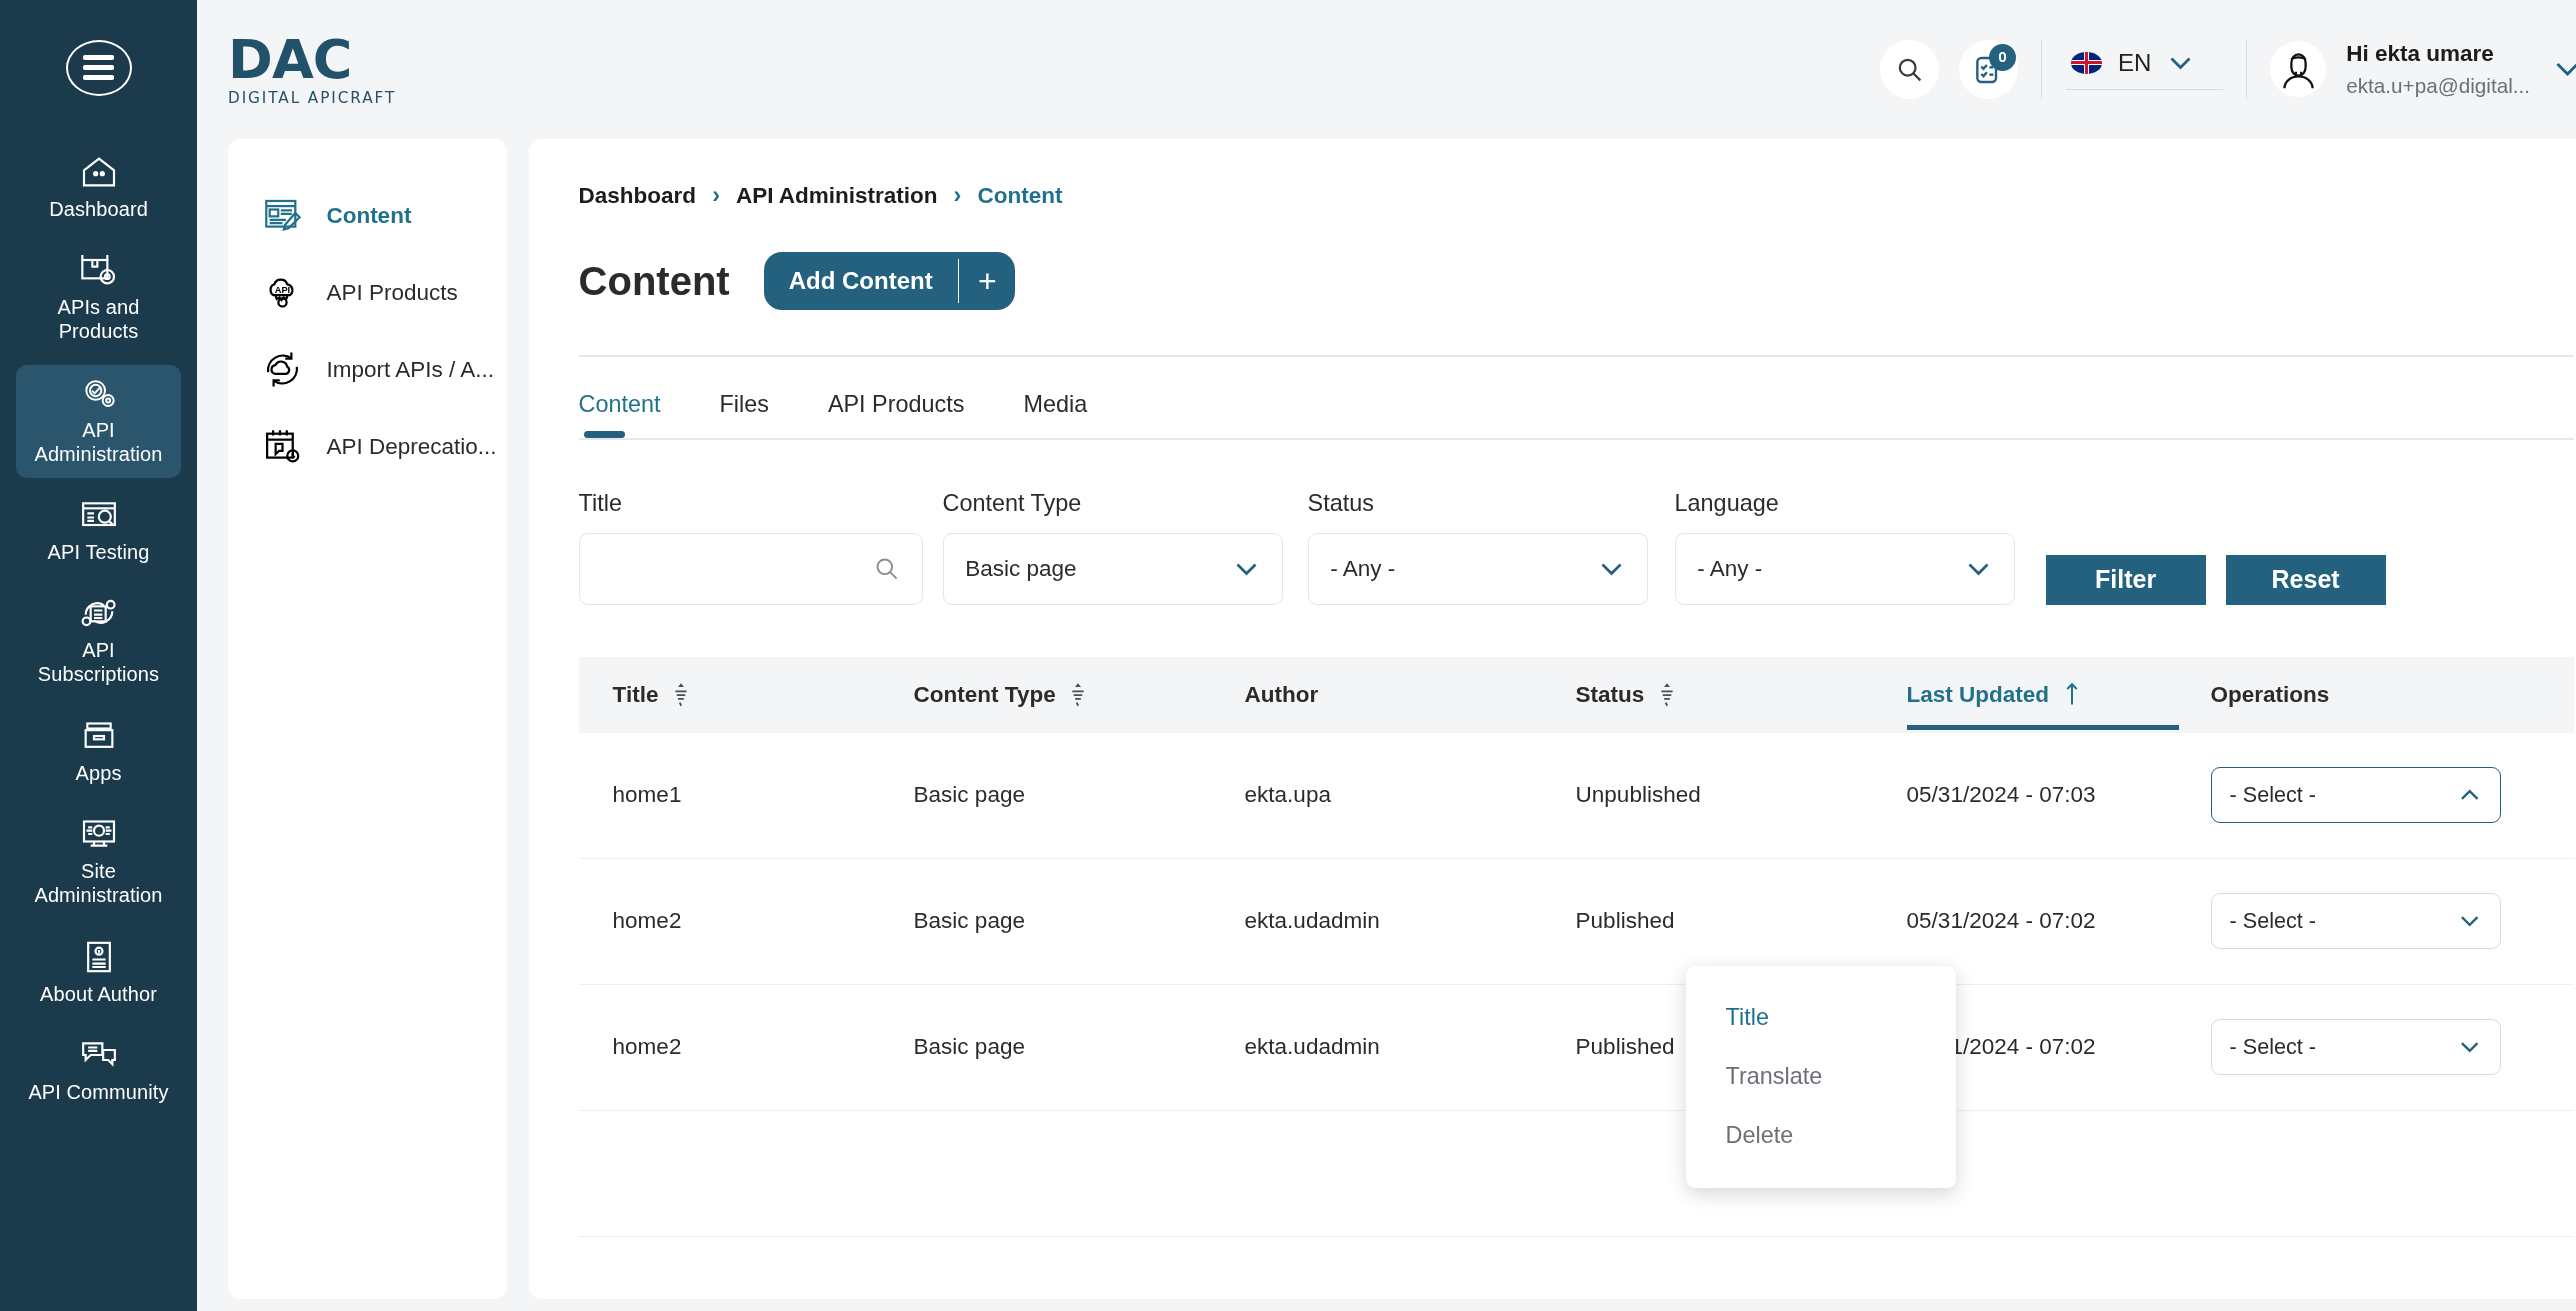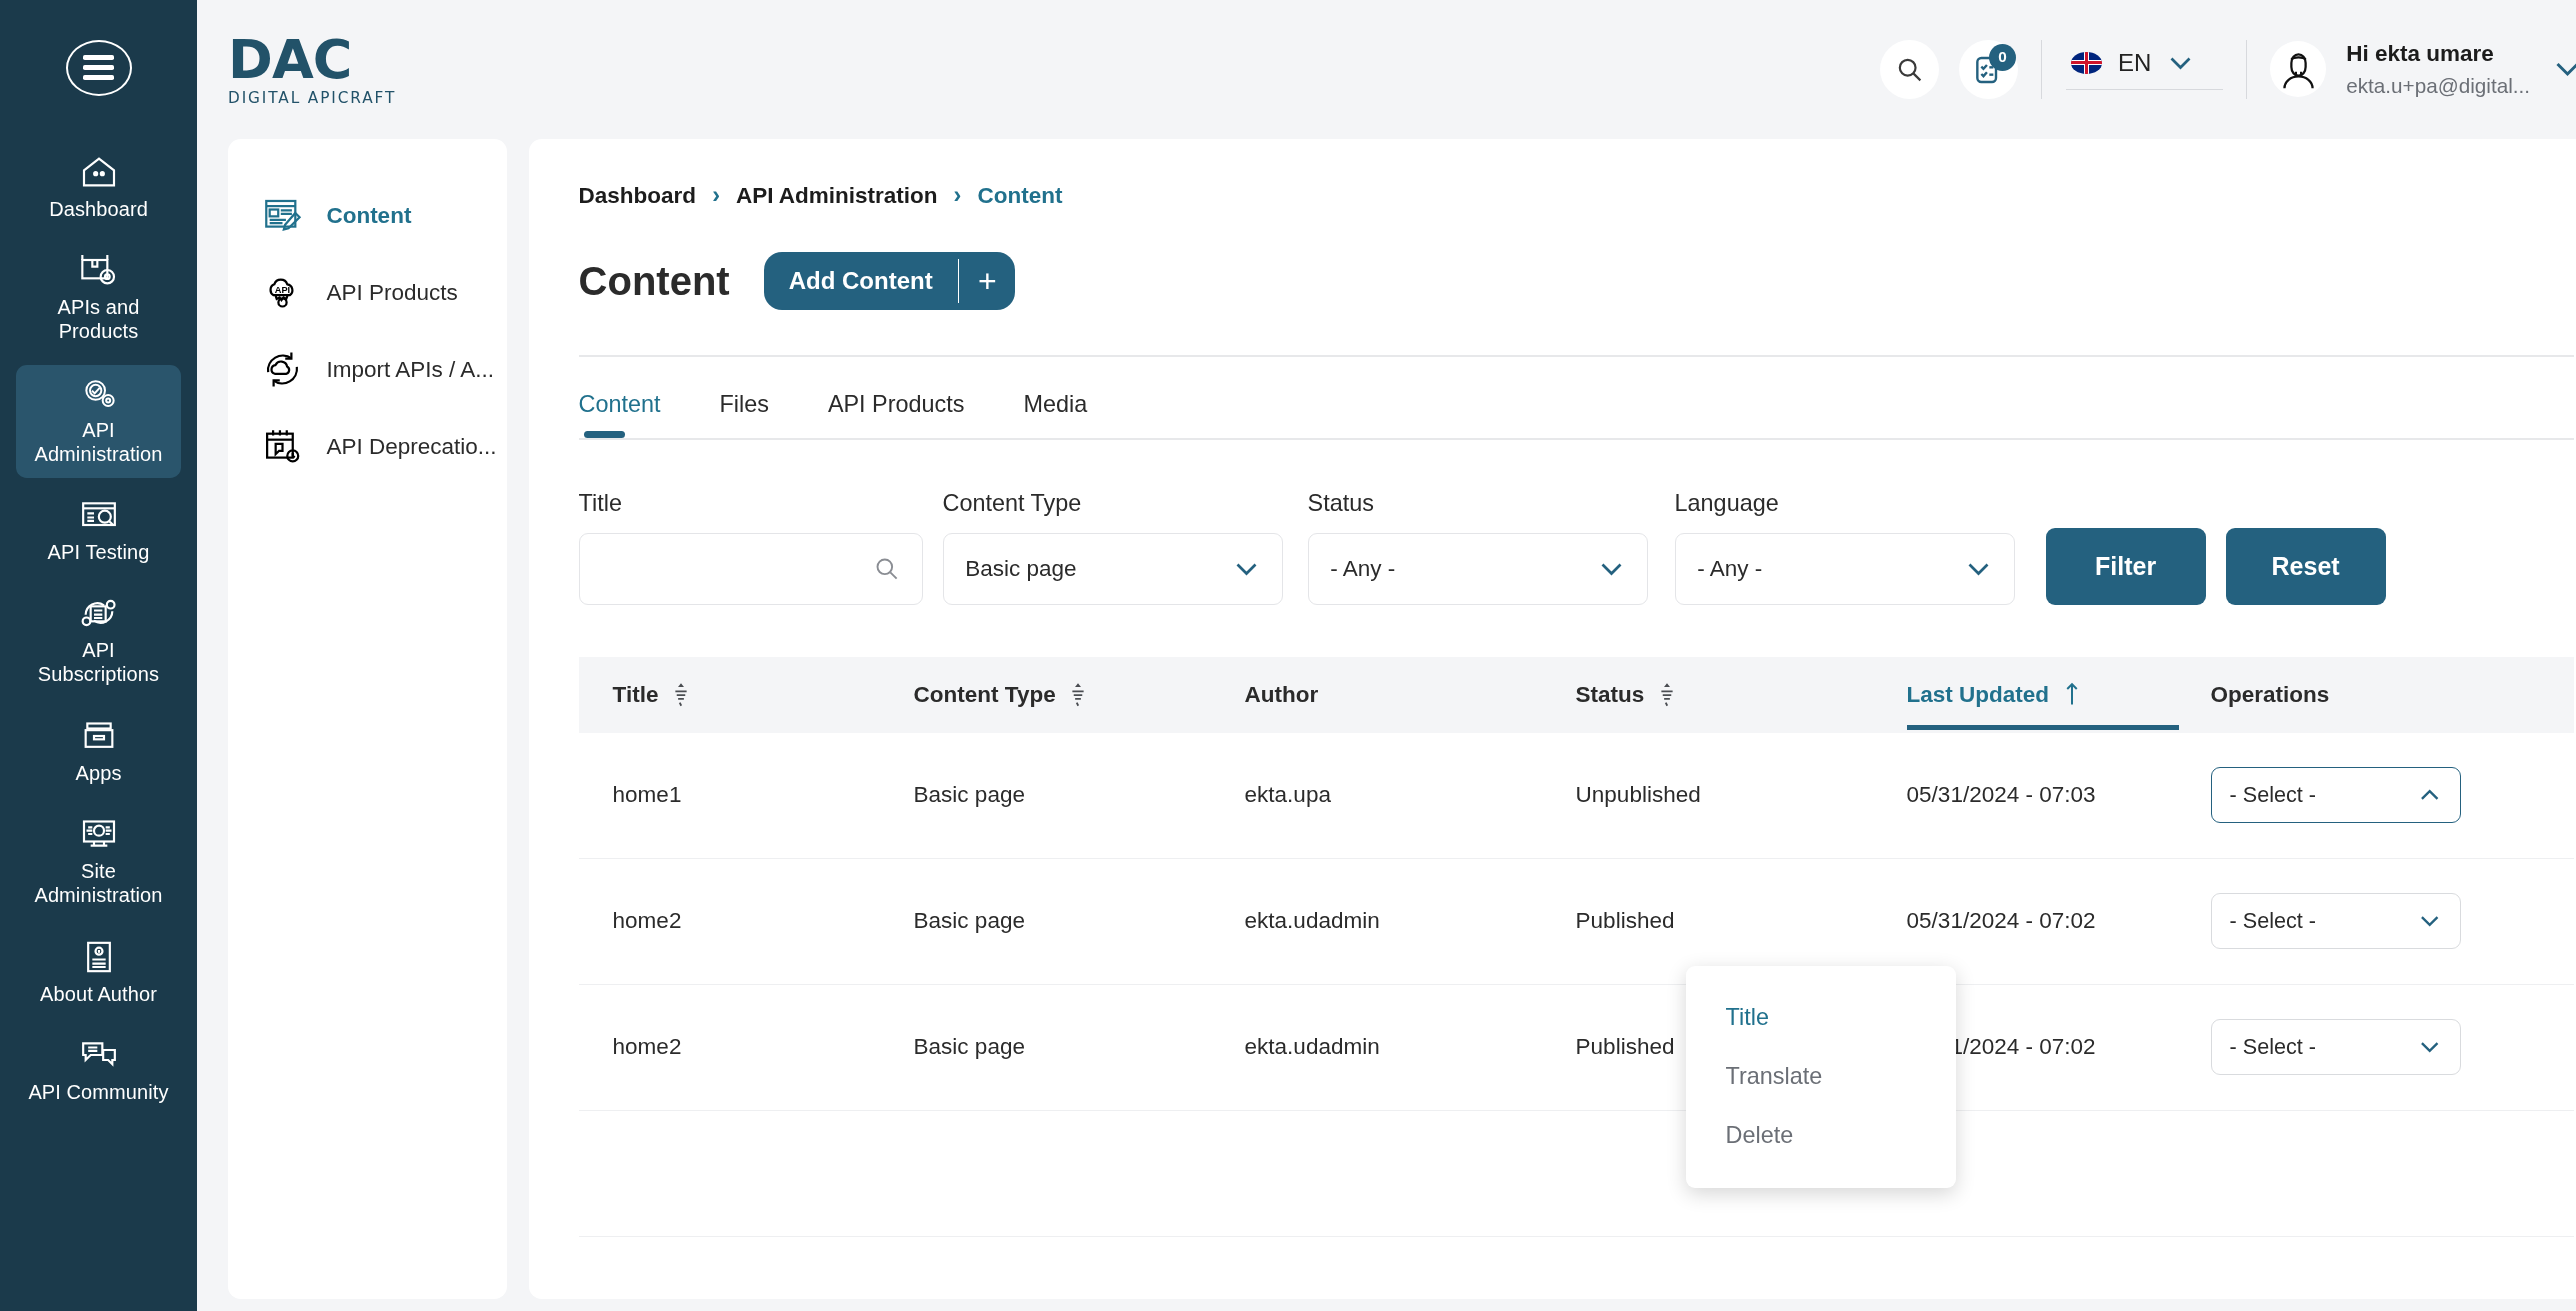--- a/index.html
+++ b/index.html
@@ -160,21 +160,21 @@
     height: 72px; border: 1.8px solid #e4e5e8; border-radius: 9px; background: #fff;
     display: flex; align-items: center; padding: 0 21.6px; font-size: 22.5px; color: #2b2b2b;
   }
   .ctl.input { width: 344px; justify-content: flex-end; }
   .ctl.select { width: 340px; justify-content: space-between; cursor: pointer; }
   .fgroup.g-title { margin-right: 20px; }
   .fgroup.g-type { margin-right: 25px; }
   .fgroup.g-status { margin-right: 27px; }
   .fgroup.g-lang { margin-right: 31px; }
   .btn {
-    height: 77px; min-width: 160px; border-radius: 9px; background: #24617f; color: #fff;
+    height: 50px; min-width: 160px; border-radius: 0; background: #24617f; color: #fff;
     font-size: 25px; font-weight: 700; display: flex; align-items: center; justify-content: center;
     cursor: pointer; border: none;
   }
   .btn + .btn { margin-left: 20px; }
 
   
   .table { margin-top: 52px; width: 1995px; }
   .thead { display: flex; background: #f4f5f7; height: 76px; align-items: center; }
   .th { font-size: 22.5px; color: #2b2b2b; font-weight: 700; display: flex; align-items: center; gap: 12.6px; position: relative; }
   .th.sorted { color: #21718d; }
@@ -183,21 +183,21 @@
   }
   .c1 { width: 335px; padding-left: 34px; }
   .c2 { width: 331px; }
   .c3 { width: 331px; }
   .c4 { width: 331px; }
   .c5 { width: 272px; }
   .c6 { width: 306px; padding-left: 32px; }
   .tr { display: flex; align-items: center; height: 126px; border-bottom: 1.8px solid #eeeff1; }
   .td { font-size: 22.5px; color: #2b2b2b; }
   .row-select {
-    width: 250px; height: 56px; border: 1.8px solid #d9dbde; border-radius: 9px; background: #fff;
+    width: 290px; height: 56px; border: 1.8px solid #d9dbde; border-radius: 9px; background: #fff;
     display: flex; align-items: center; justify-content: space-between; padding: 12px 18px;
     font-size: 21.6px; color: #2b2b2b; cursor: pointer;
   }
   .row-select.open { border: 1.8px solid #24617f; }
   .dropdown {
     position: absolute; width: 270px; background: #fff;
     border-radius: 9px; box-shadow: 0 5.4px 20px rgba(0,0,0,.16);
     padding: 21.6px 0 23.4px 0; z-index: 30;
   }
   .dd-item { font-size: 23.4px; color: #6b6f76; padding: 16px 0 16px 40px; cursor: pointer; }

